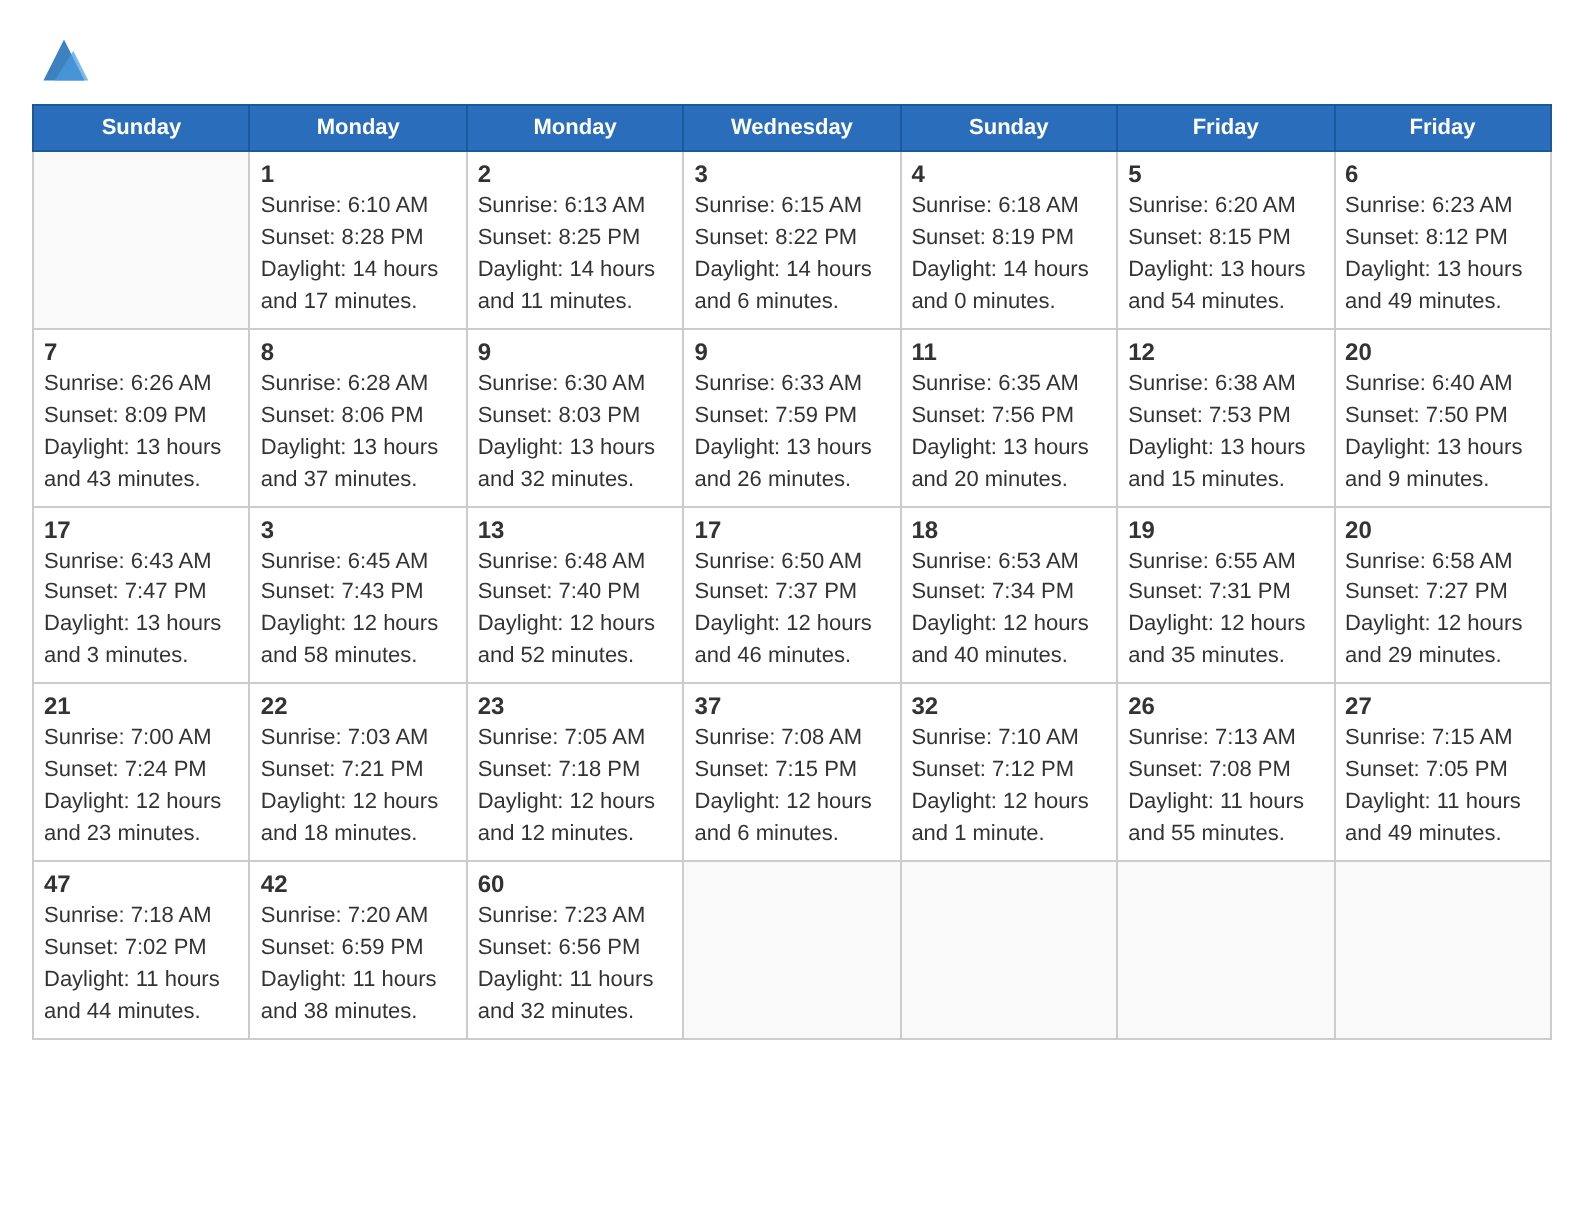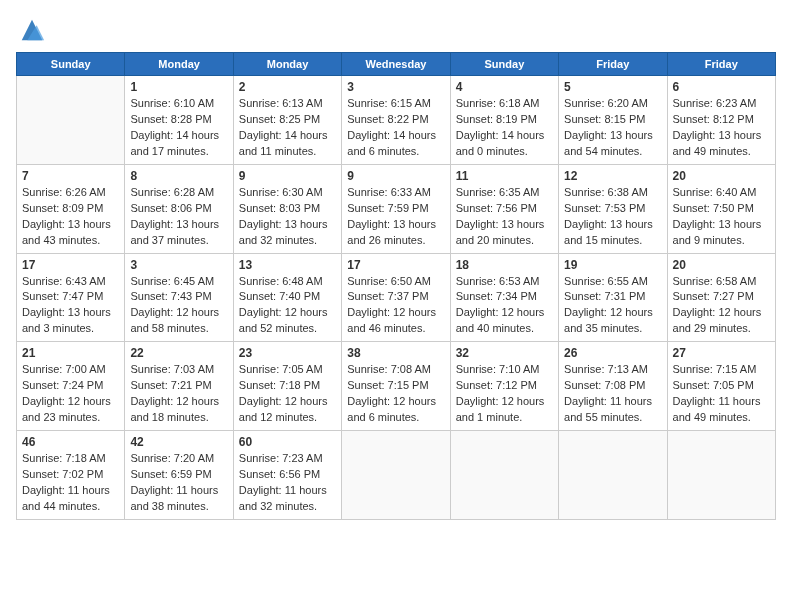--- a/index.html
+++ b/index.html
@@ -212,39 +212,39 @@
           </td>
           <td>
             <span class="day-number">22</span>
             <div class="day-info">Sunrise: 7:03 AM<br>Sunset: 7:21 PM<br>Daylight: 12 hours<br>and 18 minutes.</div>
           </td>
           <td>
             <span class="day-number">23</span>
             <div class="day-info">Sunrise: 7:05 AM<br>Sunset: 7:18 PM<br>Daylight: 12 hours<br>and 12 minutes.</div>
           </td>
           <td>
-            <span class="day-number">38</span>
+            <span class="day-number">37</span>
             <div class="day-info">Sunrise: 7:08 AM<br>Sunset: 7:15 PM<br>Daylight: 12 hours<br>and 6 minutes.</div>
           </td>
           <td>
             <span class="day-number">32</span>
             <div class="day-info">Sunrise: 7:10 AM<br>Sunset: 7:12 PM<br>Daylight: 12 hours<br>and 1 minute.</div>
           </td>
           <td>
             <span class="day-number">26</span>
             <div class="day-info">Sunrise: 7:13 AM<br>Sunset: 7:08 PM<br>Daylight: 11 hours<br>and 55 minutes.</div>
           </td>
           <td>
             <span class="day-number">27</span>
             <div class="day-info">Sunrise: 7:15 AM<br>Sunset: 7:05 PM<br>Daylight: 11 hours<br>and 49 minutes.</div>
           </td>
         </tr>
         <tr>
           <td>
-            <span class="day-number">46</span>
+            <span class="day-number">47</span>
             <div class="day-info">Sunrise: 7:18 AM<br>Sunset: 7:02 PM<br>Daylight: 11 hours<br>and 44 minutes.</div>
           </td>
           <td>
             <span class="day-number">42</span>
             <div class="day-info">Sunrise: 7:20 AM<br>Sunset: 6:59 PM<br>Daylight: 11 hours<br>and 38 minutes.</div>
           </td>
           <td>
             <span class="day-number">60</span>
             <div class="day-info">Sunrise: 7:23 AM<br>Sunset: 6:56 PM<br>Daylight: 11 hours<br>and 32 minutes.</div>
           </td>

